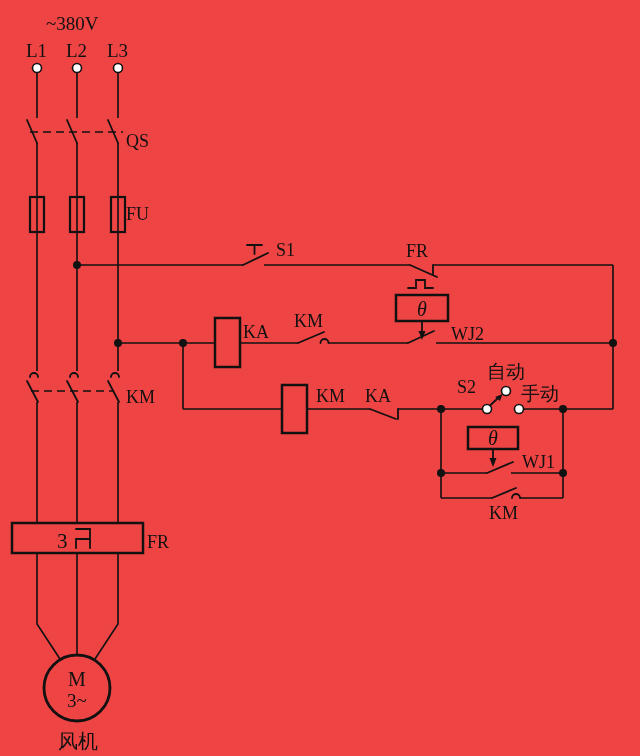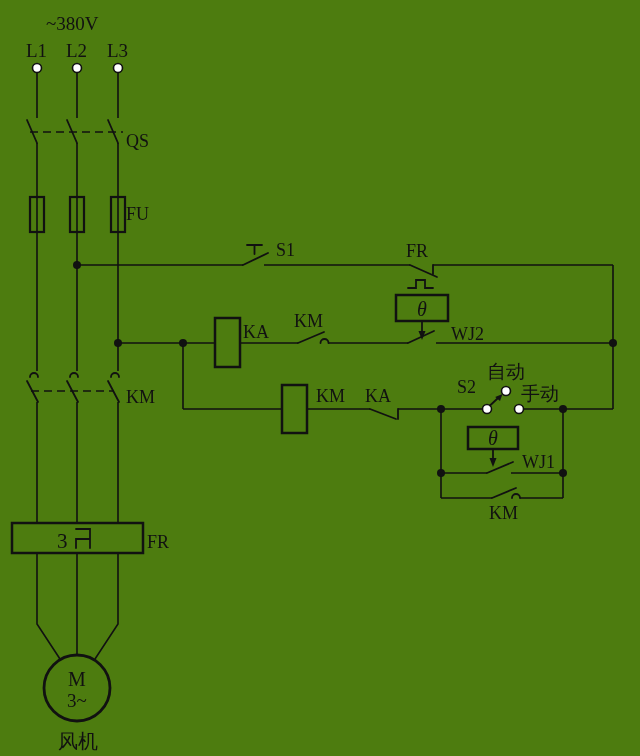--- a/index.html
+++ b/index.html
@@ -1,16 +1,16 @@
 <!DOCTYPE html>
 <html><head>
 <meta charset="utf-8">
 <style>
   html,body{margin:0;padding:0;background:#ffffff;}
-  .page{width:640px;height:756px;background:#4d7c0f;position:relative;overflow:hidden;}
+  .page{width:640px;height:756px;background:#ef4444;position:relative;overflow:hidden;}
   svg{display:block;}
   svg text{
     font-family:"Liberation Serif","DejaVu Serif",serif;
     fill:#111111;
   }
   .lbl{font-size:18px;}
   .lbl-lg{font-size:19px;}
   .cjk{font-size:19px;}
   .theta{font-size:20px;font-style:italic;}
   .wire{stroke:#111;stroke-width:1.6;fill:none;}

